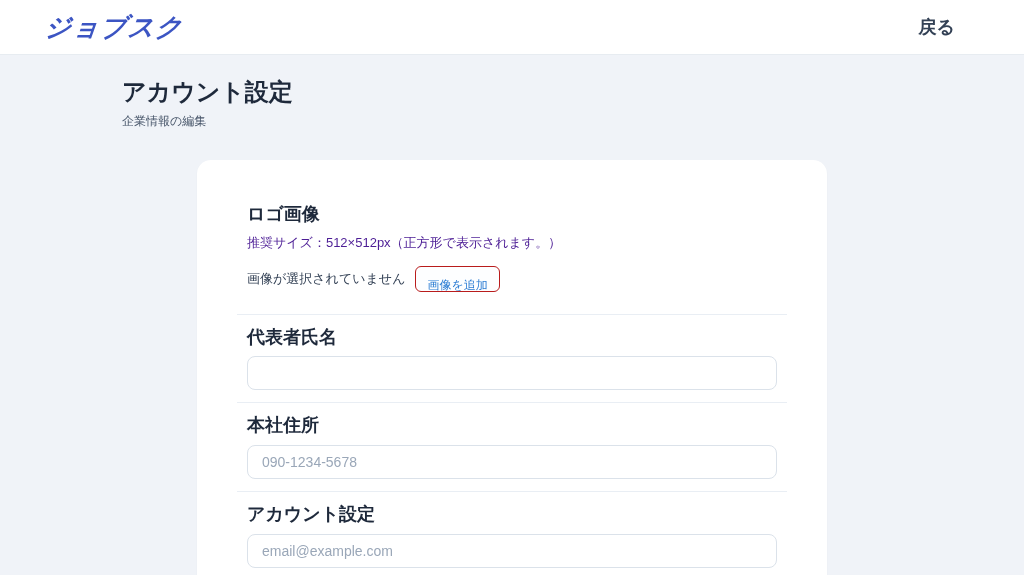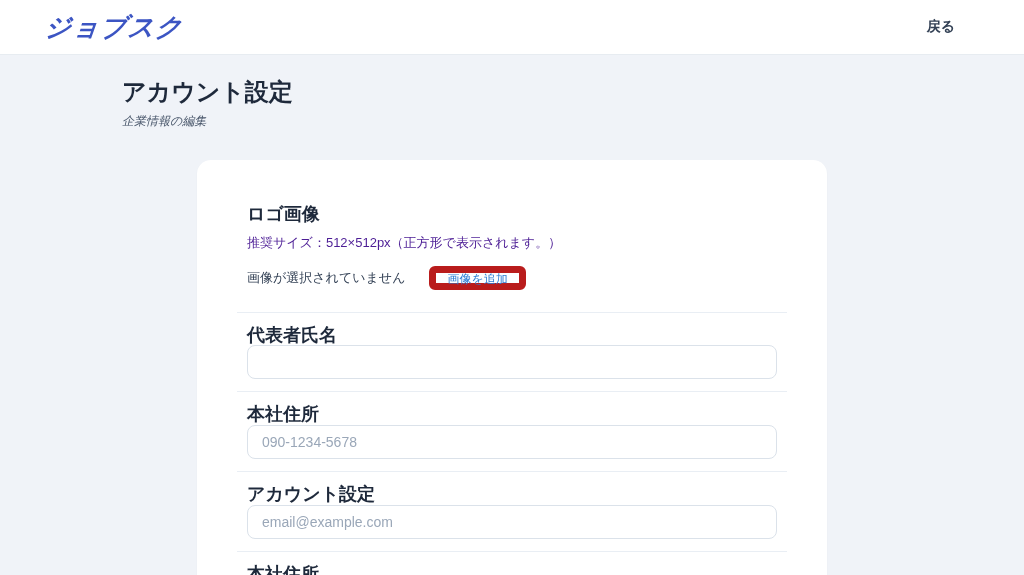--- a/index.html
+++ b/index.html
@@ -24,40 +24,39 @@
     font-size: 26px;
     font-weight: 900;
     font-style: italic;
     letter-spacing: 1px;
     color: #3c55c3;
     transform: skewX(-6deg);
     cursor: pointer;
     user-select: none;
   }
   .back-link {
-    font-size: 14px;
+    font-size: 18px;
     font-weight: 700;
     color: #334155;
     text-decoration: none;
     cursor: pointer;
   }
 
   
   .page-head { padding: 23px 0 0 122px; }
   .page-title {
     font-size: 24px;
     font-weight: 800;
     color: #1e293b;
     line-height: 1.2;
   }
   .page-subtitle {
     margin-top: 6px;
     font-size: 12px;
     color: #475569;
-    font-style: italic;
   }
 
   
   .card {
     width: 630px;
     margin: 30px 0 0 197px;
     background: #ffffff;
     border-radius: 14px;
     padding: 45px 50px 60px;
     min-height: 620px;
@@ -73,47 +72,48 @@
   }
   .hint {
     margin-top: 9px;
     font-size: 13px;
     color: #4c1d95;
   }
   .file-row {
     margin-top: 14px;
     display: flex;
     align-items: center;
-    gap: 24px;
+    gap: 10px;
   }
   .no-file {
     font-size: 13px;
     color: #334155;
   }
   .add-image-btn {
     font-family: inherit;
     font-size: 12px;
     color: #2b7cd3;
     background: #fdfeff;
-    border: 7px solid #b91c1c;
+    border: 1px solid #b91c1c;
     border-radius: 6px;
-    padding: 0 11px;
+    padding: 12px 11px;
     height: 24px;
     line-height: 1;
     cursor: pointer;
   }
   .logo-section { padding-bottom: 22px; }
 
   .field-section {
     border-top: 1px solid #e9eef4;
     margin: 0 -10px;
     padding: 13px 10px 12px;
   }
   .text-input {
     display: block;
+    margin-top: 9px;
     width: 100%;
     height: 34px;
     border: 1px solid #dbe2ea;
     border-radius: 8px;
     padding: 0 14px;
     font-family: inherit;
     font-size: 14px;
     color: #0f172a;
     background: #ffffff;
     outline: none;

